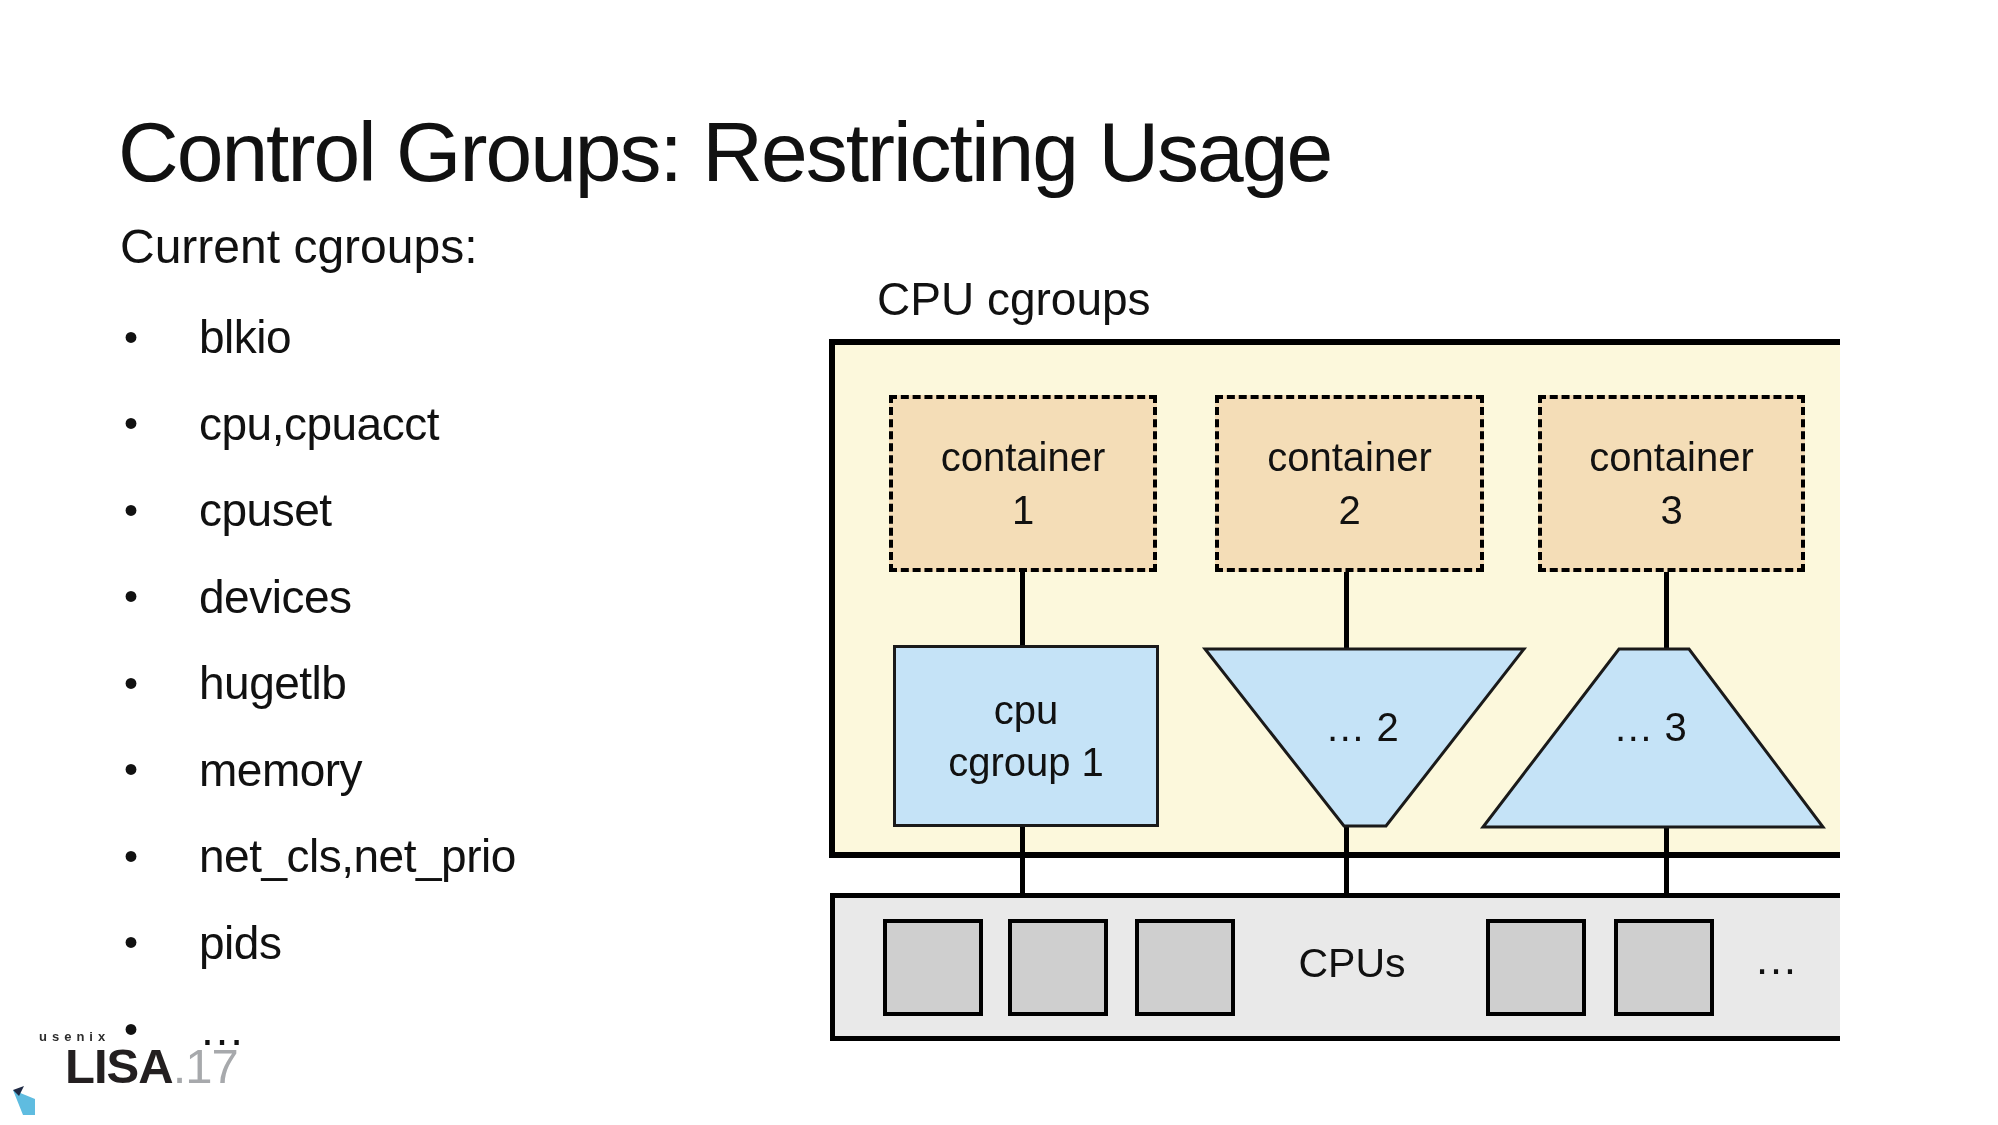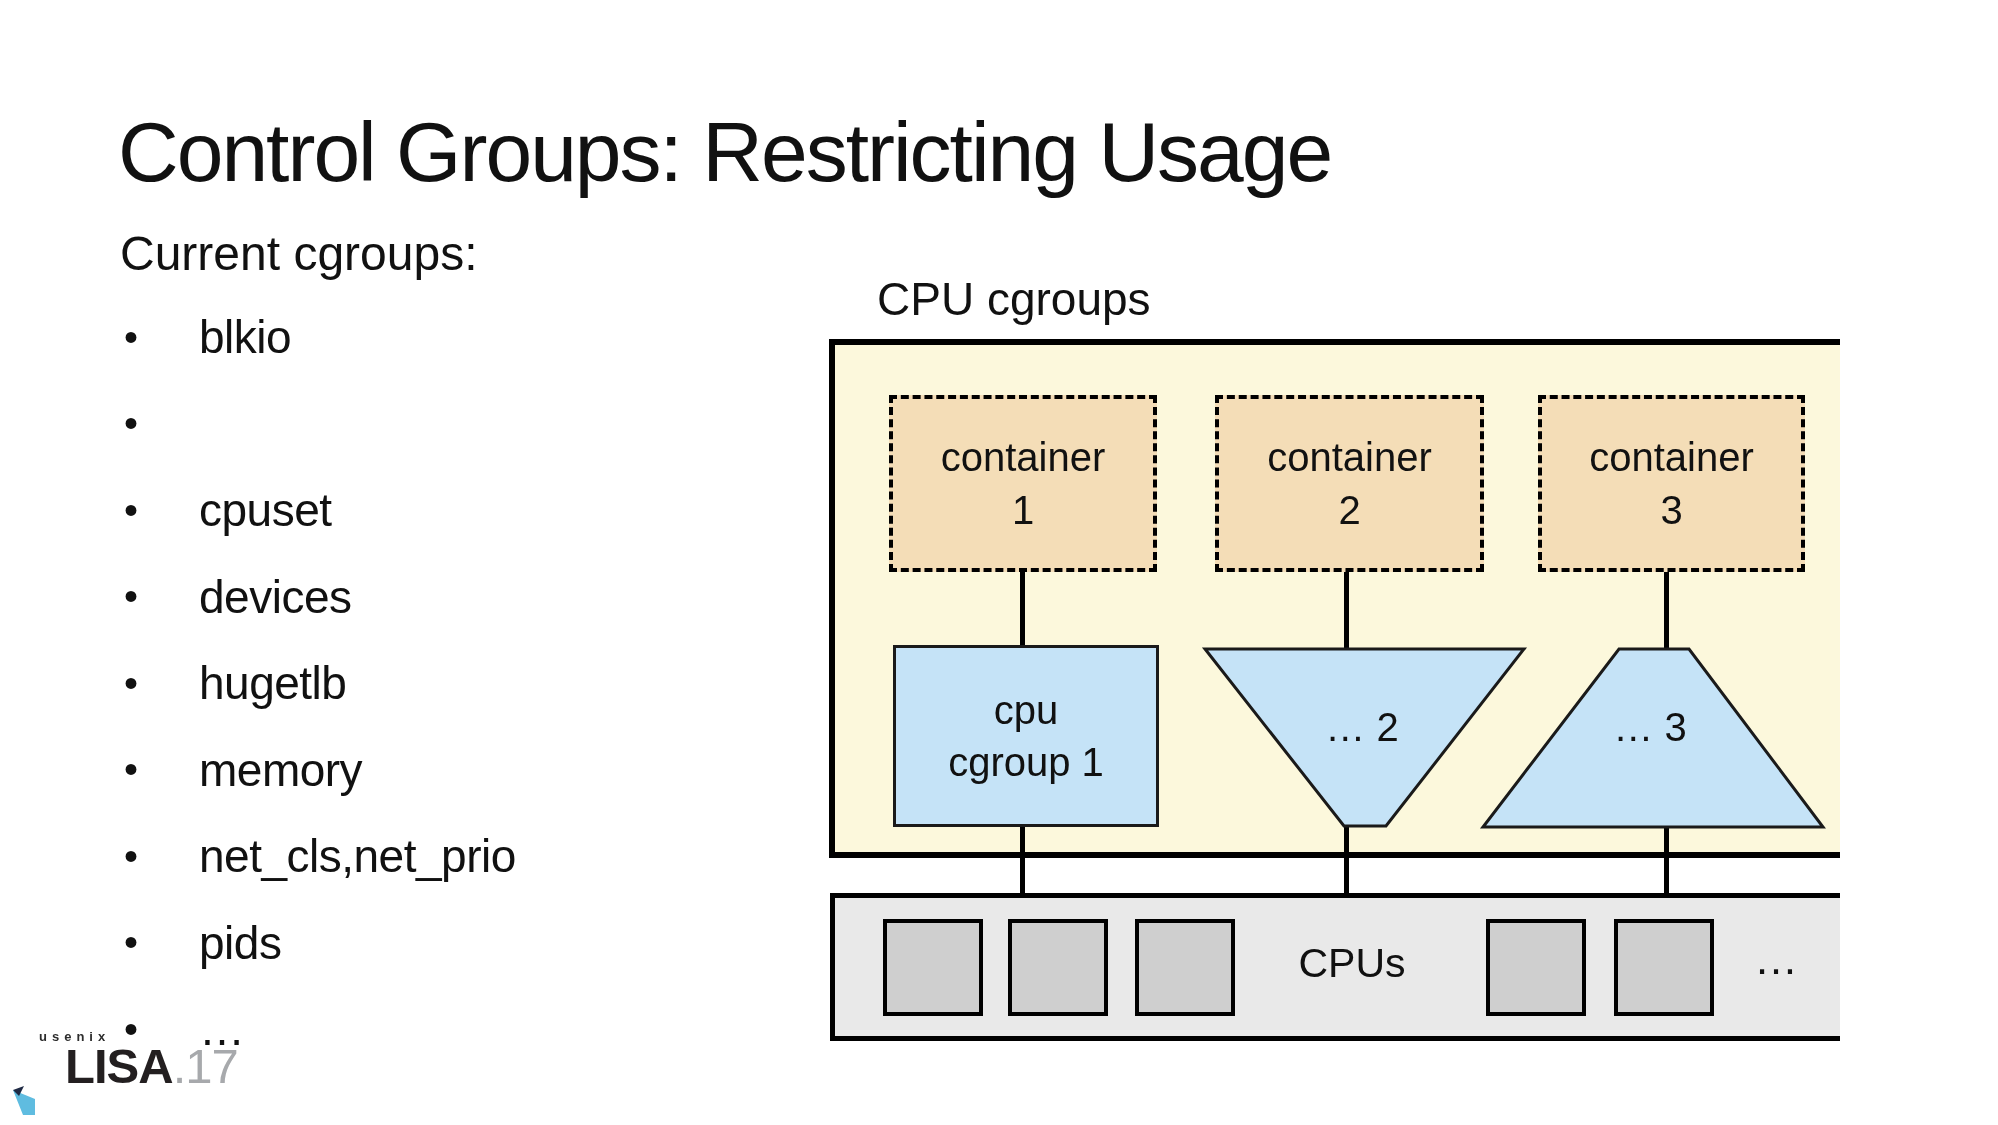--- a/index.html
+++ b/index.html
@@ -2,21 +2,21 @@
 <html style="--yellow_bg: #FCF8DC; --container_bg: #F4DDB7; --shape_bg: #C5E3F7; --gray_bg: #E9E9E9; --square_bg: #CFCFCF; --ink: #111111; --line: #000000; --logo_blue: #5FBCE0; --logo_navy: #1F2A44; --logo_gray: #A7A9AC;"><head>
 <meta charset="utf-8">
 <style>
   html,body{margin:0;padding:0;background:#fff;}
   .slide{position:relative;width:1840px;height:1125px;background:#ffffff;overflow:hidden;
          font-family:"Liberation Sans",sans-serif;color:var(--ink,#111);}
 
   
   .slide-title{position:absolute;left:118px;top:54px;font-size:84px;letter-spacing:-2px;
                line-height:1;white-space:nowrap;font-weight:400;}
-  .list-heading{position:absolute;left:120px;top:218px;font-size:48px;line-height:1.2;margin-top:7px;}
+  .list-heading{position:absolute;left:120px;top:218px;font-size:48px;line-height:1.2;}
   .bullet-list{position:absolute;left:120px;top:294px;width:620px;}
   .bullet-item{display:flex;align-items:center;height:86.5px;font-size:46px;letter-spacing:-0.5px;}
   .bullet-item .dot{width:75px;flex:0 0 75px;font-size:40px;padding-left:4px;}
 
   
   .diagram-title{position:absolute;left:877px;top:272px;font-size:46px;}
   .cgroups-box{position:absolute;left:829px;top:339px;width:1044px;height:519px;box-sizing:border-box;
                background:var(--yellow_bg,#FCF8DC);border:6px solid var(--line,#000);}
   .container-box{position:absolute;top:395px;height:177px;box-sizing:border-box;
                  background:var(--container_bg,#F4DDB7);border:4px dashed #000;
@@ -64,20 +64,21 @@
 
   <div class="list-heading">Current cgroups:</div>
 
   <div class="bullet-list">
     <div class="bullet-item">
         <span class="dot">•</span>
         <span>blkio</span>
       </div>
     <div class="bullet-item">
         <span class="dot">•</span>
+        <span>cpu,cpuacct</span>
       </div>
     <div class="bullet-item">
         <span class="dot">•</span>
         <span>cpuset</span>
       </div>
     <div class="bullet-item">
         <span class="dot">•</span>
         <span>devices</span>
       </div>
     <div class="bullet-item">

